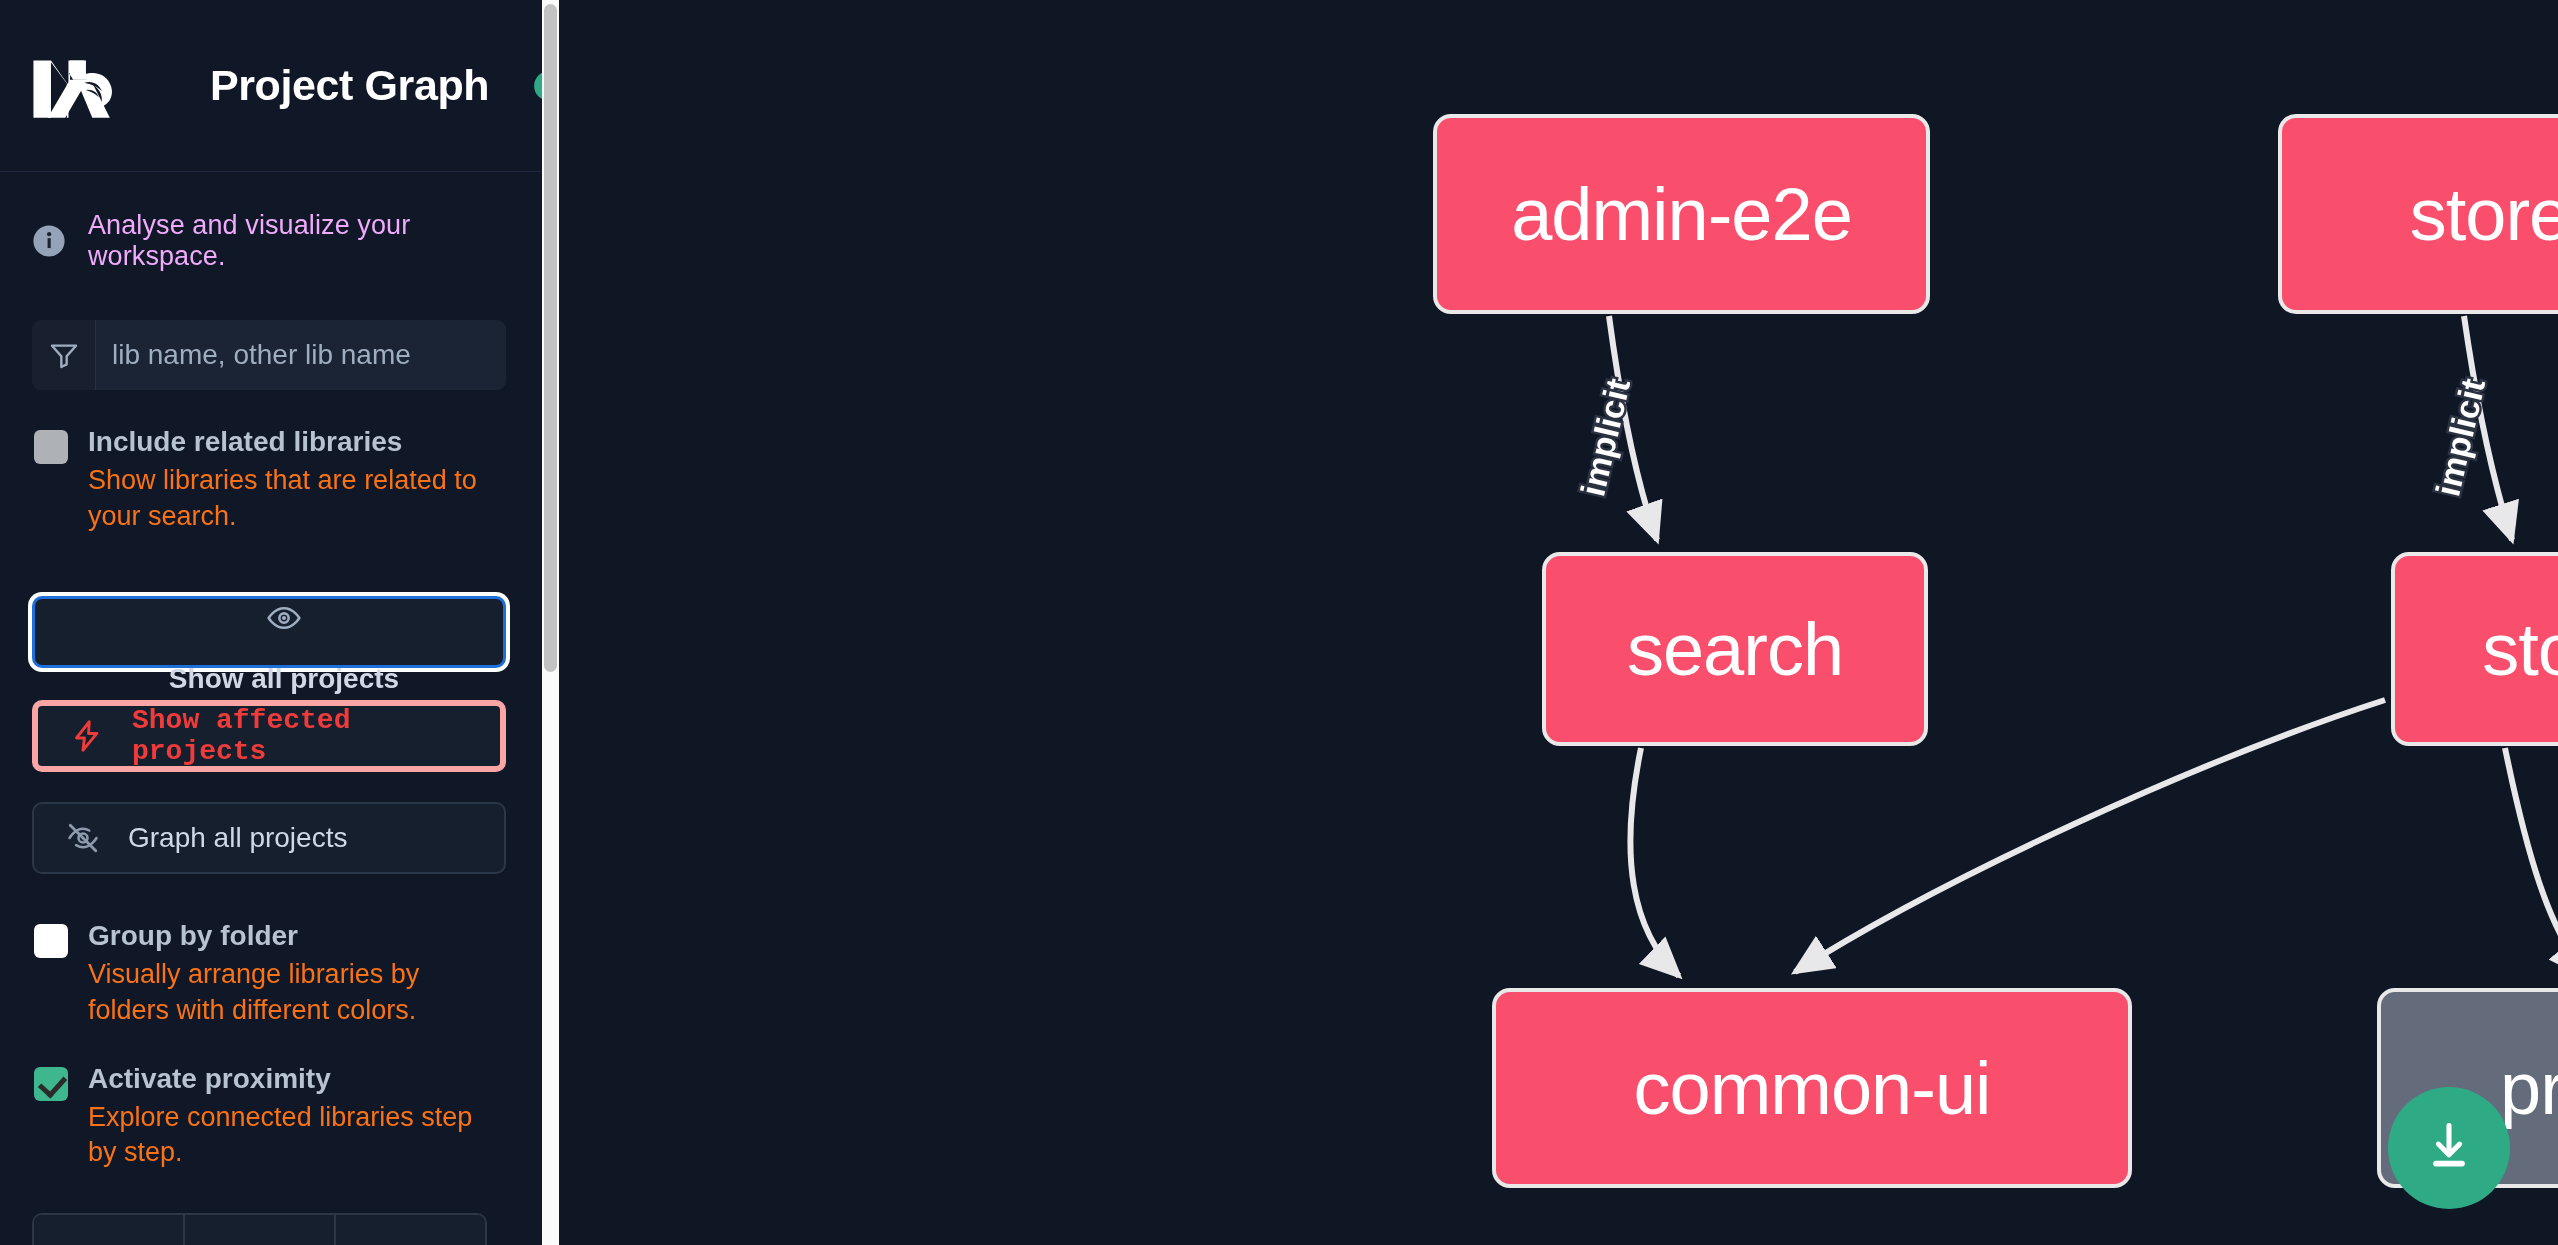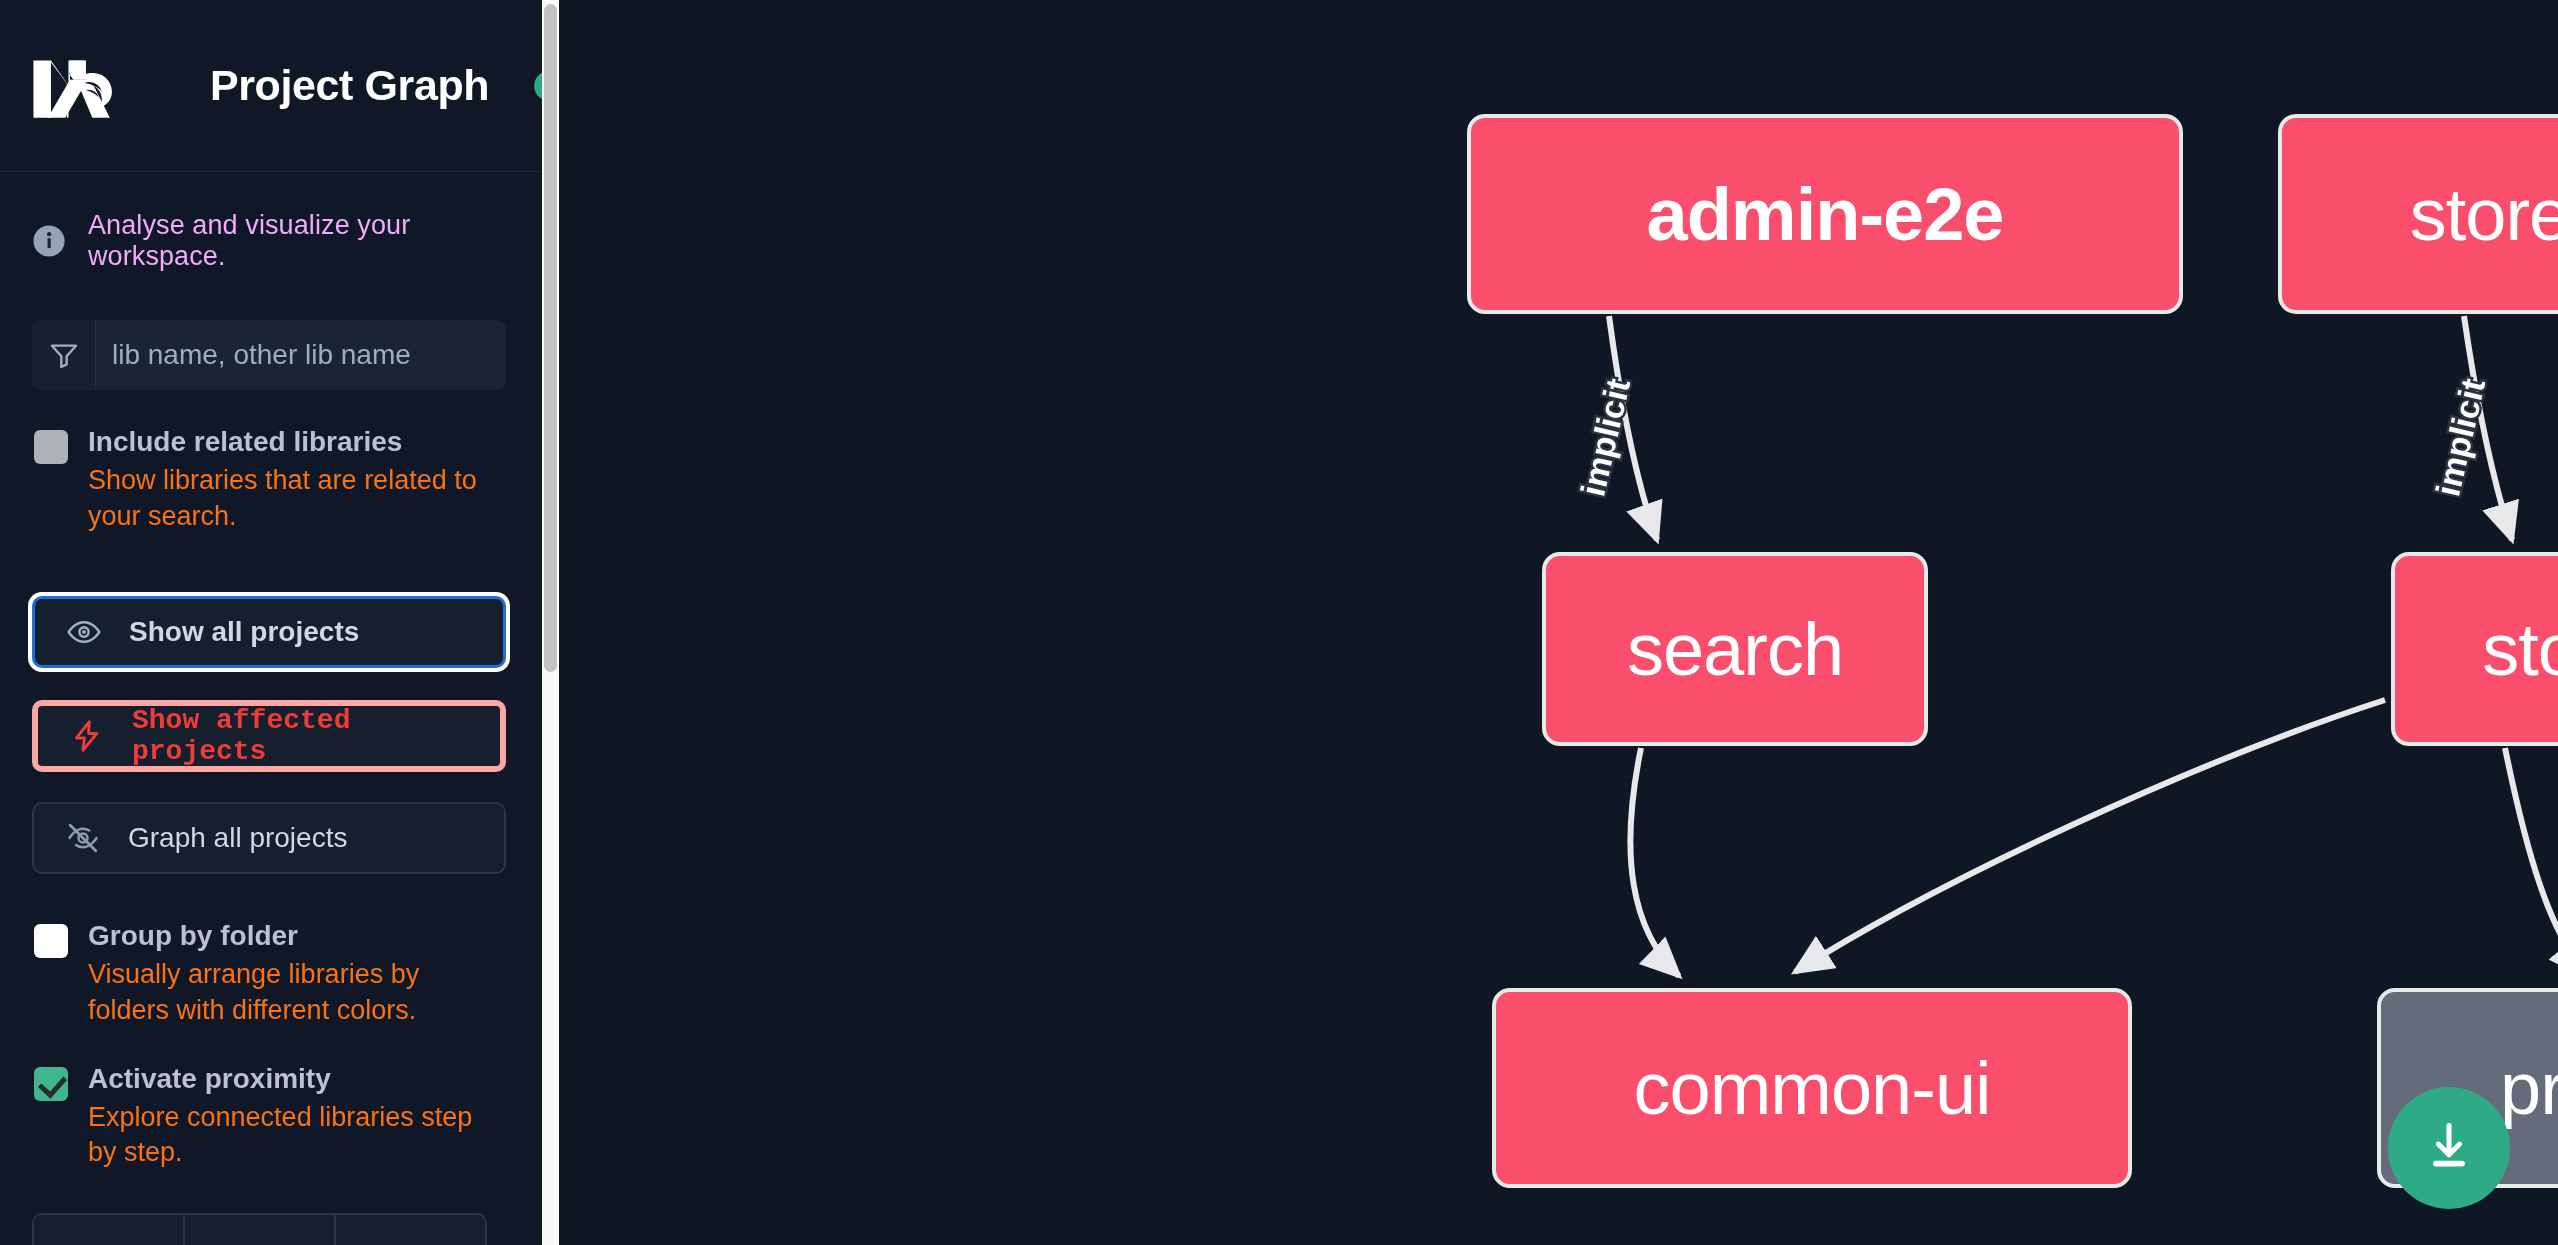--- a/index.html
+++ b/index.html
@@ -89,20 +89,21 @@
     height: 72px; border-radius: 10px;
     display: flex; align-items: center; gap: 26px;
     padding-left: 30px; cursor: pointer;
     background: #161f2e;
     font-size: 28px; font-weight: 700;
   }
   .btn-focus {
     border: 3px solid #1f6fdb;
     box-shadow: 0 0 0 4px #ffffff;
     color: #cfd8e4;
+    flex-direction: column;
   }
   .btn-danger { border: 6px solid #fca5a5; color: #f03b3b; font-family: Liberation Mono, monospace; }
   .btn-plain { border: 2px solid #2b3649; color: #cfd8e4; font-weight: 400; }
   .btn-gap-a { margin-top: 62px; }
   .btn-gap-b { margin-top: 32px; }
   .btn-gap-c { margin-top: 30px; }
   .btn-ico { width: 38px; height: 38px; flex: 0 0 38px; display: flex; align-items: center; justify-content: center; }
 
   .seg-group {
     position: absolute; left: 32px; bottom: -38px;
@@ -284,21 +285,21 @@
         <path d="M1826,700 C1640,760 1380,880 1236,972"></path>
 
         <path d="M1946,748 C1968,855 1990,930 2028,976"></path>
       </g>
       <g font-family="Liberation Sans, sans-serif" font-size="34" font-weight="700" fill="#ffffff" stroke="#2b3242" stroke-width="5" paint-order="stroke" text-anchor="middle">
         <text transform="translate(1058,440) rotate(-77)">implicit</text>
         <text transform="translate(1913,440) rotate(-77)">implicit</text>
       </g>
     </svg>
 
-    <div class="node pink" style="left:908px;  top:114px; width:716px; height:200px;font-weight:bold;">
+    <div class="node pink" style="left:874px;  top:114px; width:497px; height:200px;">
       <span>admin-e2e</span>
     </div>
     <div class="node pink" style="left:1719px; top:114px; width:567px; height:200px;">
       <span>store-e2e</span>
     </div>
     <div class="node pink" style="left:983px;  top:552px; width:386px; height:194px;">
       <span>search</span>
     </div>
     <div class="node pink" style="left:1832px; top:552px; width:342px; height:194px;">
       <span>store</span>

